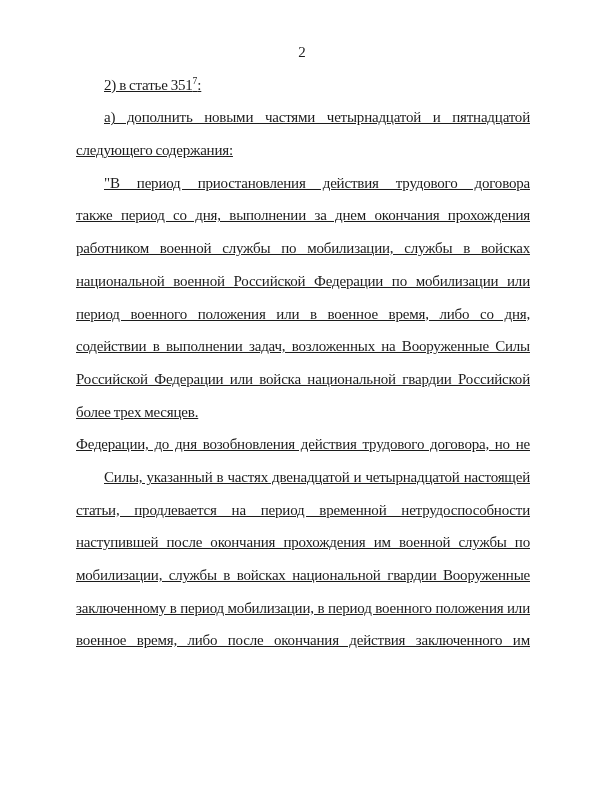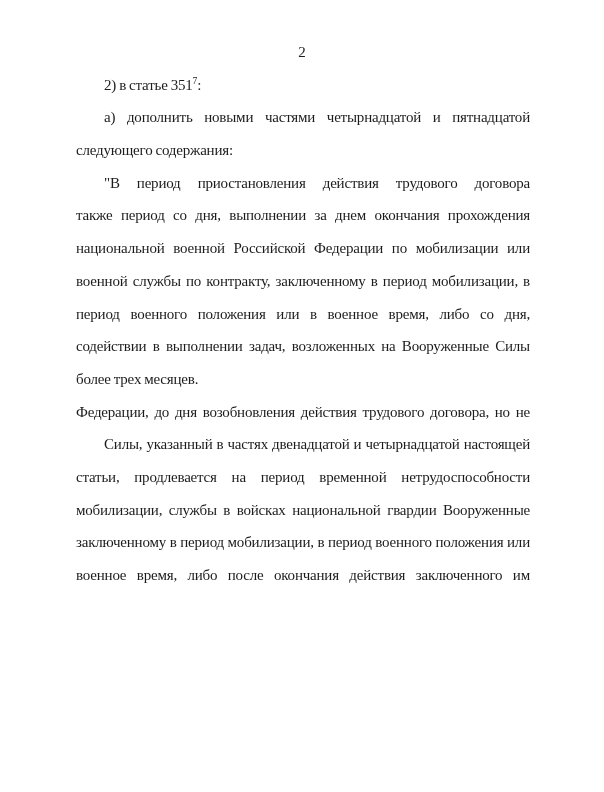--- a/index.html
+++ b/index.html
@@ -32,20 +32,21 @@
     line-height: 32.7px;
     letter-spacing: -0.2px;
     word-spacing: -0.5px;
   }
   .ln {
     height: 32.7px;
     overflow: hidden;
     text-align: justify;
     text-align-last: justify;
     white-space: normal;
+    text-decoration: underline;
   }
   .ln.end {
     text-align-last: left;
   }
   .ln.first {
     text-indent: 28px;
   }
   sup.fn {
     font-size: 9.5px;
     line-height: 0;
@@ -64,27 +65,29 @@
 
     <div class="ln first end">
       <span>2) в статье 351</span><sup class="fn">7</sup><span>:</span>
     </div>
 
     <div class="ln first">а) дополнить новыми частями четырнадцатой и пятнадцатой</div>
     <div class="ln end">следующего содержания:</div>
 
     <div class="ln first">"В период приостановления действия трудового договора включается</div>
     <div class="ln">также период со дня, выполнении за днем окончания прохождения</div>
+    <div class="ln">работником военной службы по мобилизации, службы в войсках</div>
     <div class="ln">национальной военной Российской Федерации по мобилизации или</div>
-    <div class="ln">военной службы по контракту, заключенному в период мобилизации, в</div>
     <div class="ln">период военного положения или в военное время, либо со дня, следующего</div>
     <div class="ln">содействии в выполнении задач, возложенных на Вооруженные Силы</div>
+    <div class="ln">Российской Федерации или войска национальной гвардии Российской</div>
     <div class="ln end">более трех месяцев.</div>
     <div class="ln">Федерации, до дня возобновления действия трудового договора, но не</div>
 
     <div class="ln first">Силы, указанный в частях двенадцатой и четырнадцатой настоящей</div>
     <div class="ln">статьи, продлевается на период временной нетрудоспособности работника,</div>
+    <div class="ln">наступившей после окончания прохождения им военной службы по</div>
     <div class="ln">мобилизации, службы в войсках национальной гвардии Вооруженные</div>
     <div class="ln">заключенному в период мобилизации, в период военного положения или в</div>
     <div class="ln">военное время, либо после окончания действия заключенного им контракта</div>
 
   </div>
 </div>
 
 </body></html>

